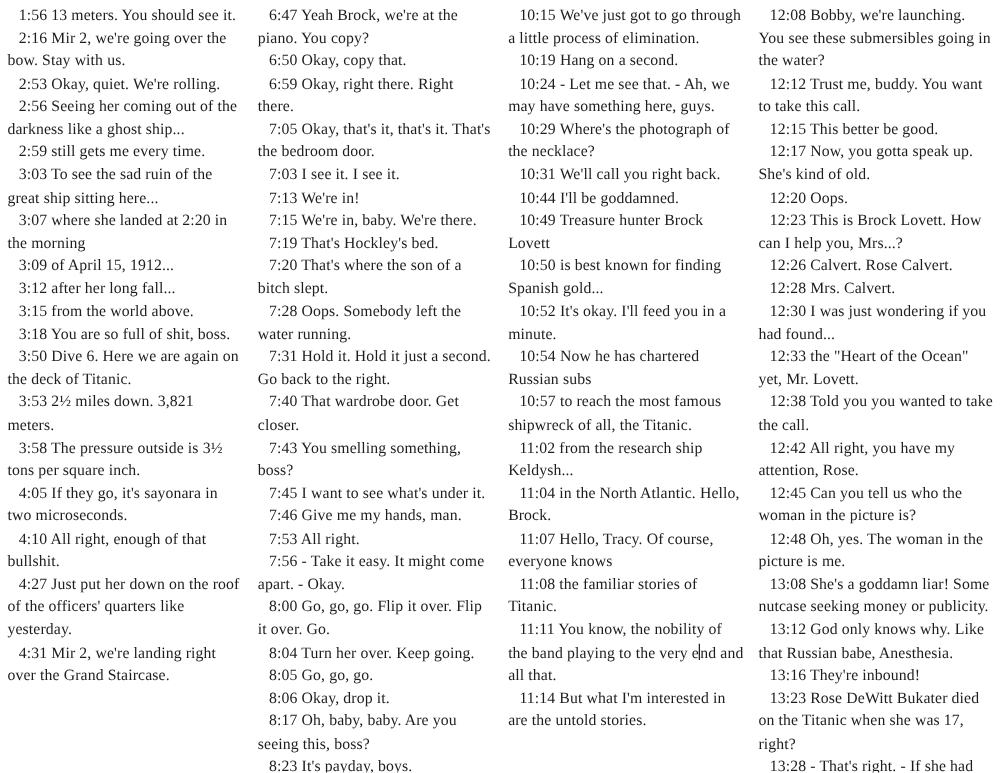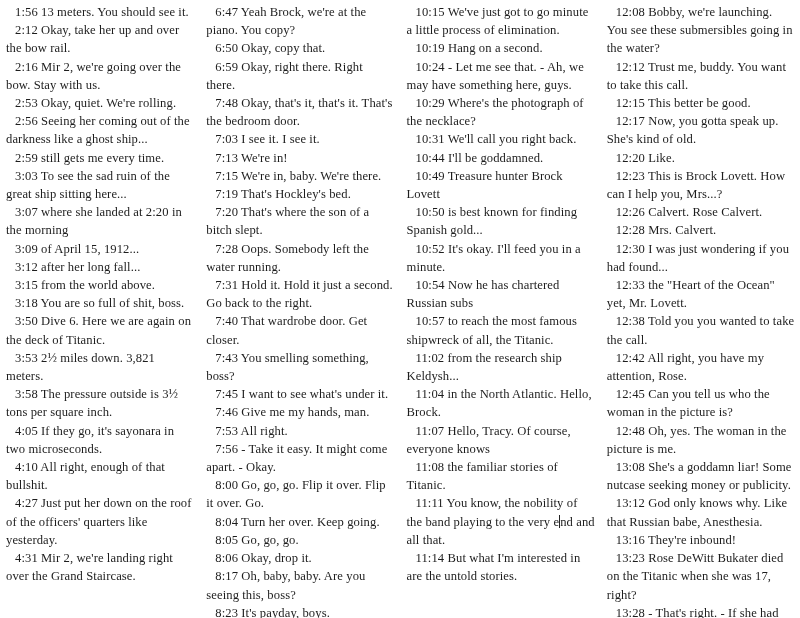--- a/index.html
+++ b/index.html
@@ -45,21 +45,20 @@
     vertical-align: -2px;
   }
 </style>
 </head>
 <body>
 
 <div class="page">
   <div class="grid">
     <div class="col">
         <div class="entry"><span class="time">1:56</span> <span>13 meters. You should see it.</span></div>
-        <div class="entry"><span class="time">2:12</span> <span>Okay, take her up and over the bow rail.</span></div>
         <div class="entry"><span class="time">2:16</span> <span>Mir 2, we're going over the bow. Stay with us.</span></div>
         <div class="entry"><span class="time">2:53</span> <span>Okay, quiet. We're rolling.</span></div>
         <div class="entry"><span class="time">2:56</span> <span>Seeing her coming out of the darkness like a ghost ship...</span></div>
         <div class="entry"><span class="time">2:59</span> <span>still gets me every time.</span></div>
         <div class="entry"><span class="time">3:03</span> <span>To see the sad ruin of the great ship sitting here...</span></div>
         <div class="entry"><span class="time">3:07</span> <span>where she landed at 2:20 in the morning</span></div>
         <div class="entry"><span class="time">3:09</span> <span>of April 15, 1912...</span></div>
         <div class="entry"><span class="time">3:12</span> <span>after her long fall...</span></div>
         <div class="entry"><span class="time">3:15</span> <span>from the world above.</span></div>
         <div class="entry"><span class="time">3:18</span> <span>You are so full of shit, boss.</span></div>
@@ -68,21 +67,21 @@
         <div class="entry"><span class="time">3:58</span> <span>The pressure outside is 3½ tons per square inch.</span></div>
         <div class="entry"><span class="time">4:05</span> <span>If they go, it's sayonara in two microseconds.</span></div>
         <div class="entry"><span class="time">4:10</span> <span>All right, enough of that bullshit.</span></div>
         <div class="entry"><span class="time">4:27</span> <span>Just put her down on the roof of the officers' quarters like yesterday.</span></div>
         <div class="entry"><span class="time">4:31</span> <span>Mir 2, we're landing right over the Grand Staircase.</span></div>
       </div>
     <div class="col">
         <div class="entry"><span class="time">6:47</span> <span>Yeah Brock, we're at the piano. You copy?</span></div>
         <div class="entry"><span class="time">6:50</span> <span>Okay, copy that.</span></div>
         <div class="entry"><span class="time">6:59</span> <span>Okay, right there. Right there.</span></div>
-        <div class="entry"><span class="time">7:48</span> <span>Okay, that's it, that's it. That's the bedroom door.</span></div>
+        <div class="entry"><span class="time">7:05</span> <span>Okay, that's it, that's it. That's the bedroom door.</span></div>
         <div class="entry"><span class="time">7:03</span> <span>I see it. I see it.</span></div>
         <div class="entry"><span class="time">7:13</span> <span>We're in!</span></div>
         <div class="entry"><span class="time">7:15</span> <span>We're in, baby. We're there.</span></div>
         <div class="entry"><span class="time">7:19</span> <span>That's Hockley's bed.</span></div>
         <div class="entry"><span class="time">7:20</span> <span>That's where the son of a bitch slept.</span></div>
         <div class="entry"><span class="time">7:28</span> <span>Oops. Somebody left the water running.</span></div>
         <div class="entry"><span class="time">7:31</span> <span>Hold it. Hold it just a second. Go back to the right.</span></div>
         <div class="entry"><span class="time">7:40</span> <span>That wardrobe door. Get closer.</span></div>
         <div class="entry"><span class="time">7:43</span> <span>You smelling something, boss?</span></div>
         <div class="entry"><span class="time">7:45</span> <span>I want to see what's under it.</span></div>
@@ -90,21 +89,21 @@
         <div class="entry"><span class="time">7:53</span> <span>All right.</span></div>
         <div class="entry"><span class="time">7:56</span> <span>- Take it easy. It might come apart. - Okay.</span></div>
         <div class="entry"><span class="time">8:00</span> <span>Go, go, go. Flip it over. Flip it over. Go.</span></div>
         <div class="entry"><span class="time">8:04</span> <span>Turn her over. Keep going.</span></div>
         <div class="entry"><span class="time">8:05</span> <span>Go, go, go.</span></div>
         <div class="entry"><span class="time">8:06</span> <span>Okay, drop it.</span></div>
         <div class="entry"><span class="time">8:17</span> <span>Oh, baby, baby. Are you seeing this, boss?</span></div>
         <div class="entry"><span class="time">8:23</span> <span>It's payday, boys.</span></div>
       </div>
     <div class="col">
-        <div class="entry"><span class="time">10:15</span> <span>We've just got to go minute a little process of elimination.</span></div>
+        <div class="entry"><span class="time">10:15</span> <span>We've just got to go through a little process of elimination.</span></div>
         <div class="entry"><span class="time">10:19</span> <span>Hang on a second.</span></div>
         <div class="entry"><span class="time">10:24</span> <span>- Let me see that. - Ah, we may have something here, guys.</span></div>
         <div class="entry"><span class="time">10:29</span> <span>Where's the photograph of the necklace?</span></div>
         <div class="entry"><span class="time">10:31</span> <span>We'll call you right back.</span></div>
         <div class="entry"><span class="time">10:44</span> <span>I'll be goddamned.</span></div>
         <div class="entry"><span class="time">10:49</span> <span>Treasure hunter Brock Lovett</span></div>
         <div class="entry"><span class="time">10:50</span> <span>is best known for finding Spanish gold...</span></div>
         <div class="entry"><span class="time">10:52</span> <span>It's okay. I'll feed you in a minute.</span></div>
         <div class="entry"><span class="time">10:54</span> <span>Now he has chartered Russian subs</span></div>
         <div class="entry"><span class="time">10:57</span> <span>to reach the most famous shipwreck of all, the Titanic.</span></div>
@@ -113,21 +112,21 @@
         <div class="entry"><span class="time">11:07</span> <span>Hello, Tracy. Of course, everyone knows</span></div>
         <div class="entry"><span class="time">11:08</span> <span>the familiar stories of Titanic.</span></div>
         <div class="entry"><span class="time">11:11</span> <span>You know, the nobility of the band playing to the very e</span><span class="caret"></span><span>nd and all that.</span></div>
         <div class="entry"><span class="time">11:14</span> <span>But what I'm interested in are the untold stories.</span></div>
       </div>
     <div class="col">
         <div class="entry"><span class="time">12:08</span> <span>Bobby, we're launching. You see these submersibles going in the water?</span></div>
         <div class="entry"><span class="time">12:12</span> <span>Trust me, buddy. You want to take this call.</span></div>
         <div class="entry"><span class="time">12:15</span> <span>This better be good.</span></div>
         <div class="entry"><span class="time">12:17</span> <span>Now, you gotta speak up. She's kind of old.</span></div>
-        <div class="entry"><span class="time">12:20</span> <span>Like.</span></div>
+        <div class="entry"><span class="time">12:20</span> <span>Oops.</span></div>
         <div class="entry"><span class="time">12:23</span> <span>This is Brock Lovett. How can I help you, Mrs...?</span></div>
         <div class="entry"><span class="time">12:26</span> <span>Calvert. Rose Calvert.</span></div>
         <div class="entry"><span class="time">12:28</span> <span>Mrs. Calvert.</span></div>
         <div class="entry"><span class="time">12:30</span> <span>I was just wondering if you had found...</span></div>
         <div class="entry"><span class="time">12:33</span> <span>the "Heart of the Ocean" yet, Mr. Lovett.</span></div>
         <div class="entry"><span class="time">12:38</span> <span>Told you you wanted to take the call.</span></div>
         <div class="entry"><span class="time">12:42</span> <span>All right, you have my attention, Rose.</span></div>
         <div class="entry"><span class="time">12:45</span> <span>Can you tell us who the woman in the picture is?</span></div>
         <div class="entry"><span class="time">12:48</span> <span>Oh, yes. The woman in the picture is me.</span></div>
         <div class="entry"><span class="time">13:08</span> <span>She's a goddamn liar! Some nutcase seeking money or publicity.</span></div>

